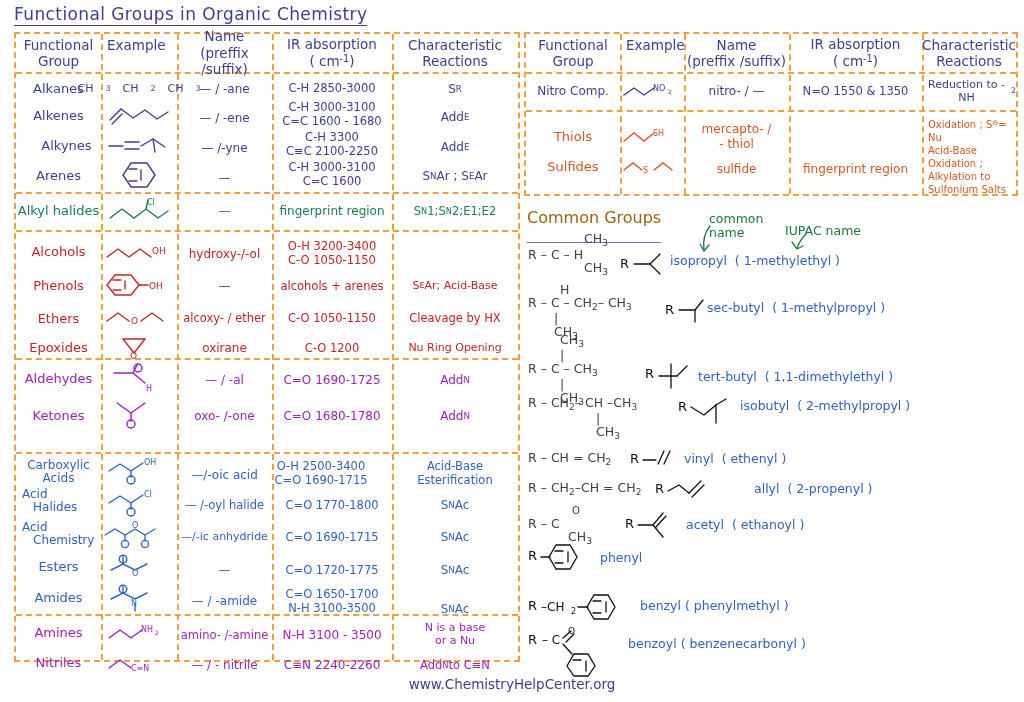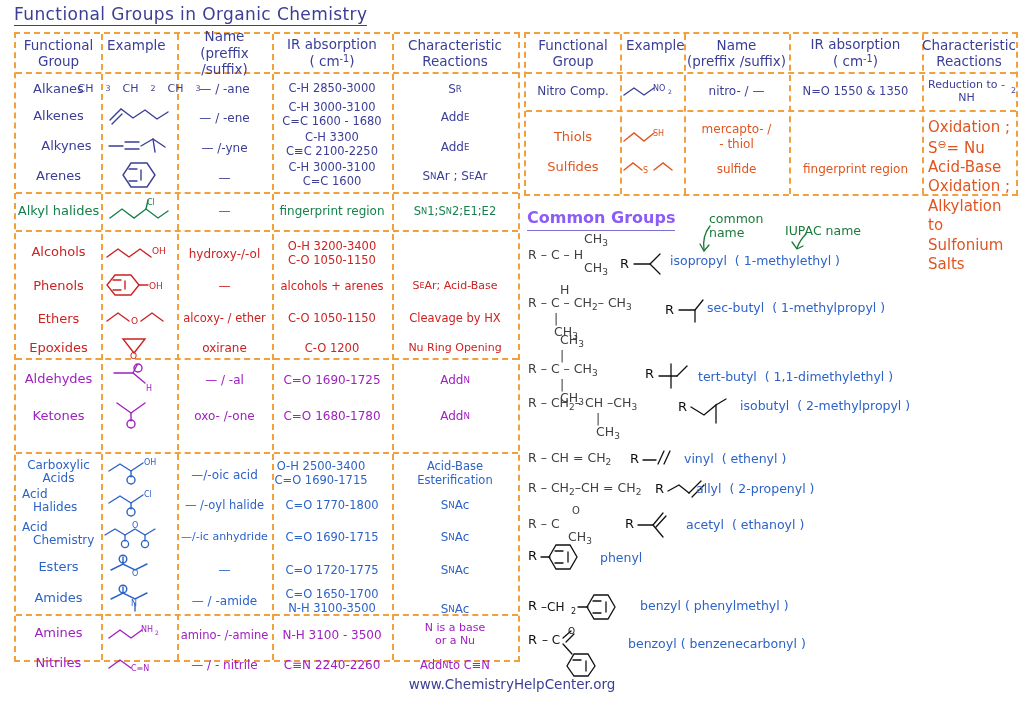--- a/index.html
+++ b/index.html
@@ -42,22 +42,22 @@
   .nm{font-size:12px;}
   .ir{font-size:11.5px;white-space:pre-line;}
   .rx{font-size:12px;white-space:pre-line;}
   .sub{font-size:.72em;vertical-align:-.28em;}
   .sup{font-size:.72em;vertical-align:.45em;}
 
   svg{display:block;overflow:visible;}
 
   
   #cg-title{
-    position:absolute;left:527px;top:208px;font-size:16px;color:#8b5cf6;
-    border-bottom:1.6px solid #7b6fd0;padding-bottom:3px;font-weight:bold;
+    position:absolute;left:527px;top:208px;font-size:16px;color:#a16207;
+    border-bottom:1.6px solid #7b6fd0;padding-bottom:15px;
   }
   .cg-note{position:absolute;font-size:12.5px;color:#1b7a3a;line-height:1.15;}
   .cg-formula{position:absolute;font-size:12.5px;color:#404040;white-space:nowrap;}
   .cg-name{position:absolute;font-size:12.5px;color:#2d63c8;white-space:nowrap;}
   .cg-skel{position:absolute;}
 </style>
 </head>
 <body>
 
 <div id="title">Functional Groups in Organic Chemistry</div>
@@ -511,21 +511,21 @@
   </div>
 
   <div class="cell nm c-orange" style="left:158px;top:88px;width:105px;height:30px;">
       <span style="white-space:pre-line">mercapto- /
 - thiol</span>
     </div>
   <div class="cell nm c-orange" style="left:158px;top:124px;width:105px;height:22px;">
       <span>sulfide</span>
     </div>
   <div class="cell ir c-orange" style="left:263px;top:124px;width:133px;height:22px;font-size:12px;"><span>fingerprint region</span></div>
-  <div class="cell rx c-orange left" style="left:396px;top:82px;width:96px;height:78px;flex-direction:column;align-items:flex-start;justify-content:flex-start;padding-top:2px;font-size:15px;line-height:1.3;">
+  <div class="cell rx c-orange left" style="left:396px;top:82px;width:96px;height:78px;flex-direction:column;align-items:flex-start;justify-content:flex-start;padding-top:2px;font-size:10px;line-height:1.3;">
     <span>Oxidation ; S<span class="sup">⊖</span>= Nu</span>
     <span>Acid-Base</span>
     <span>Oxidation ;</span>
     <span>Alkylation to</span>
     <span>Sulfonium Salts</span>
   </div>
 </div>
 
 <div id="cg-title">Common Groups</div>
 
@@ -626,21 +626,21 @@
   R – CH<span class="sub">2</span>–CH = CH<span class="sub">2</span>
 </div>
 <svg class="cg-skel" style="left:655px;top:478px;" width="60" height="24">
   <text x="0" y="15" font-size="13" fill="#111" font-family="DejaVu Sans">R</text>
   <g stroke="#111" stroke-width="1.3" fill="none" stroke-linecap="round">
       <path d="M13 13 L24 7 L34 15"></path>
       <path d="M34 15 L46 3"></path>
       <path d="M37 19 L49 7"></path>
     </g>
 </svg>
-<div class="cg-name" style="left:696px;top:481px;">
+<div class="cg-name" style="left:754px;top:481px;">
   <span>allyl</span>&nbsp;&nbsp;<span>( 2-propenyl )</span>
 </div>
 
 <div class="cg-formula" style="left:528px;top:506px;line-height:1.05;">
   <div style="padding-left:44px;font-size:10px;">O</div>
   <div>R – C</div>
   <div style="padding-left:40px;">CH<span class="sub">3</span></div>
 </div>
 <svg class="cg-skel" style="left:625px;top:508px;" width="56" height="34">
   <text x="0" y="20" font-size="13" fill="#111" font-family="DejaVu Sans">R</text>

